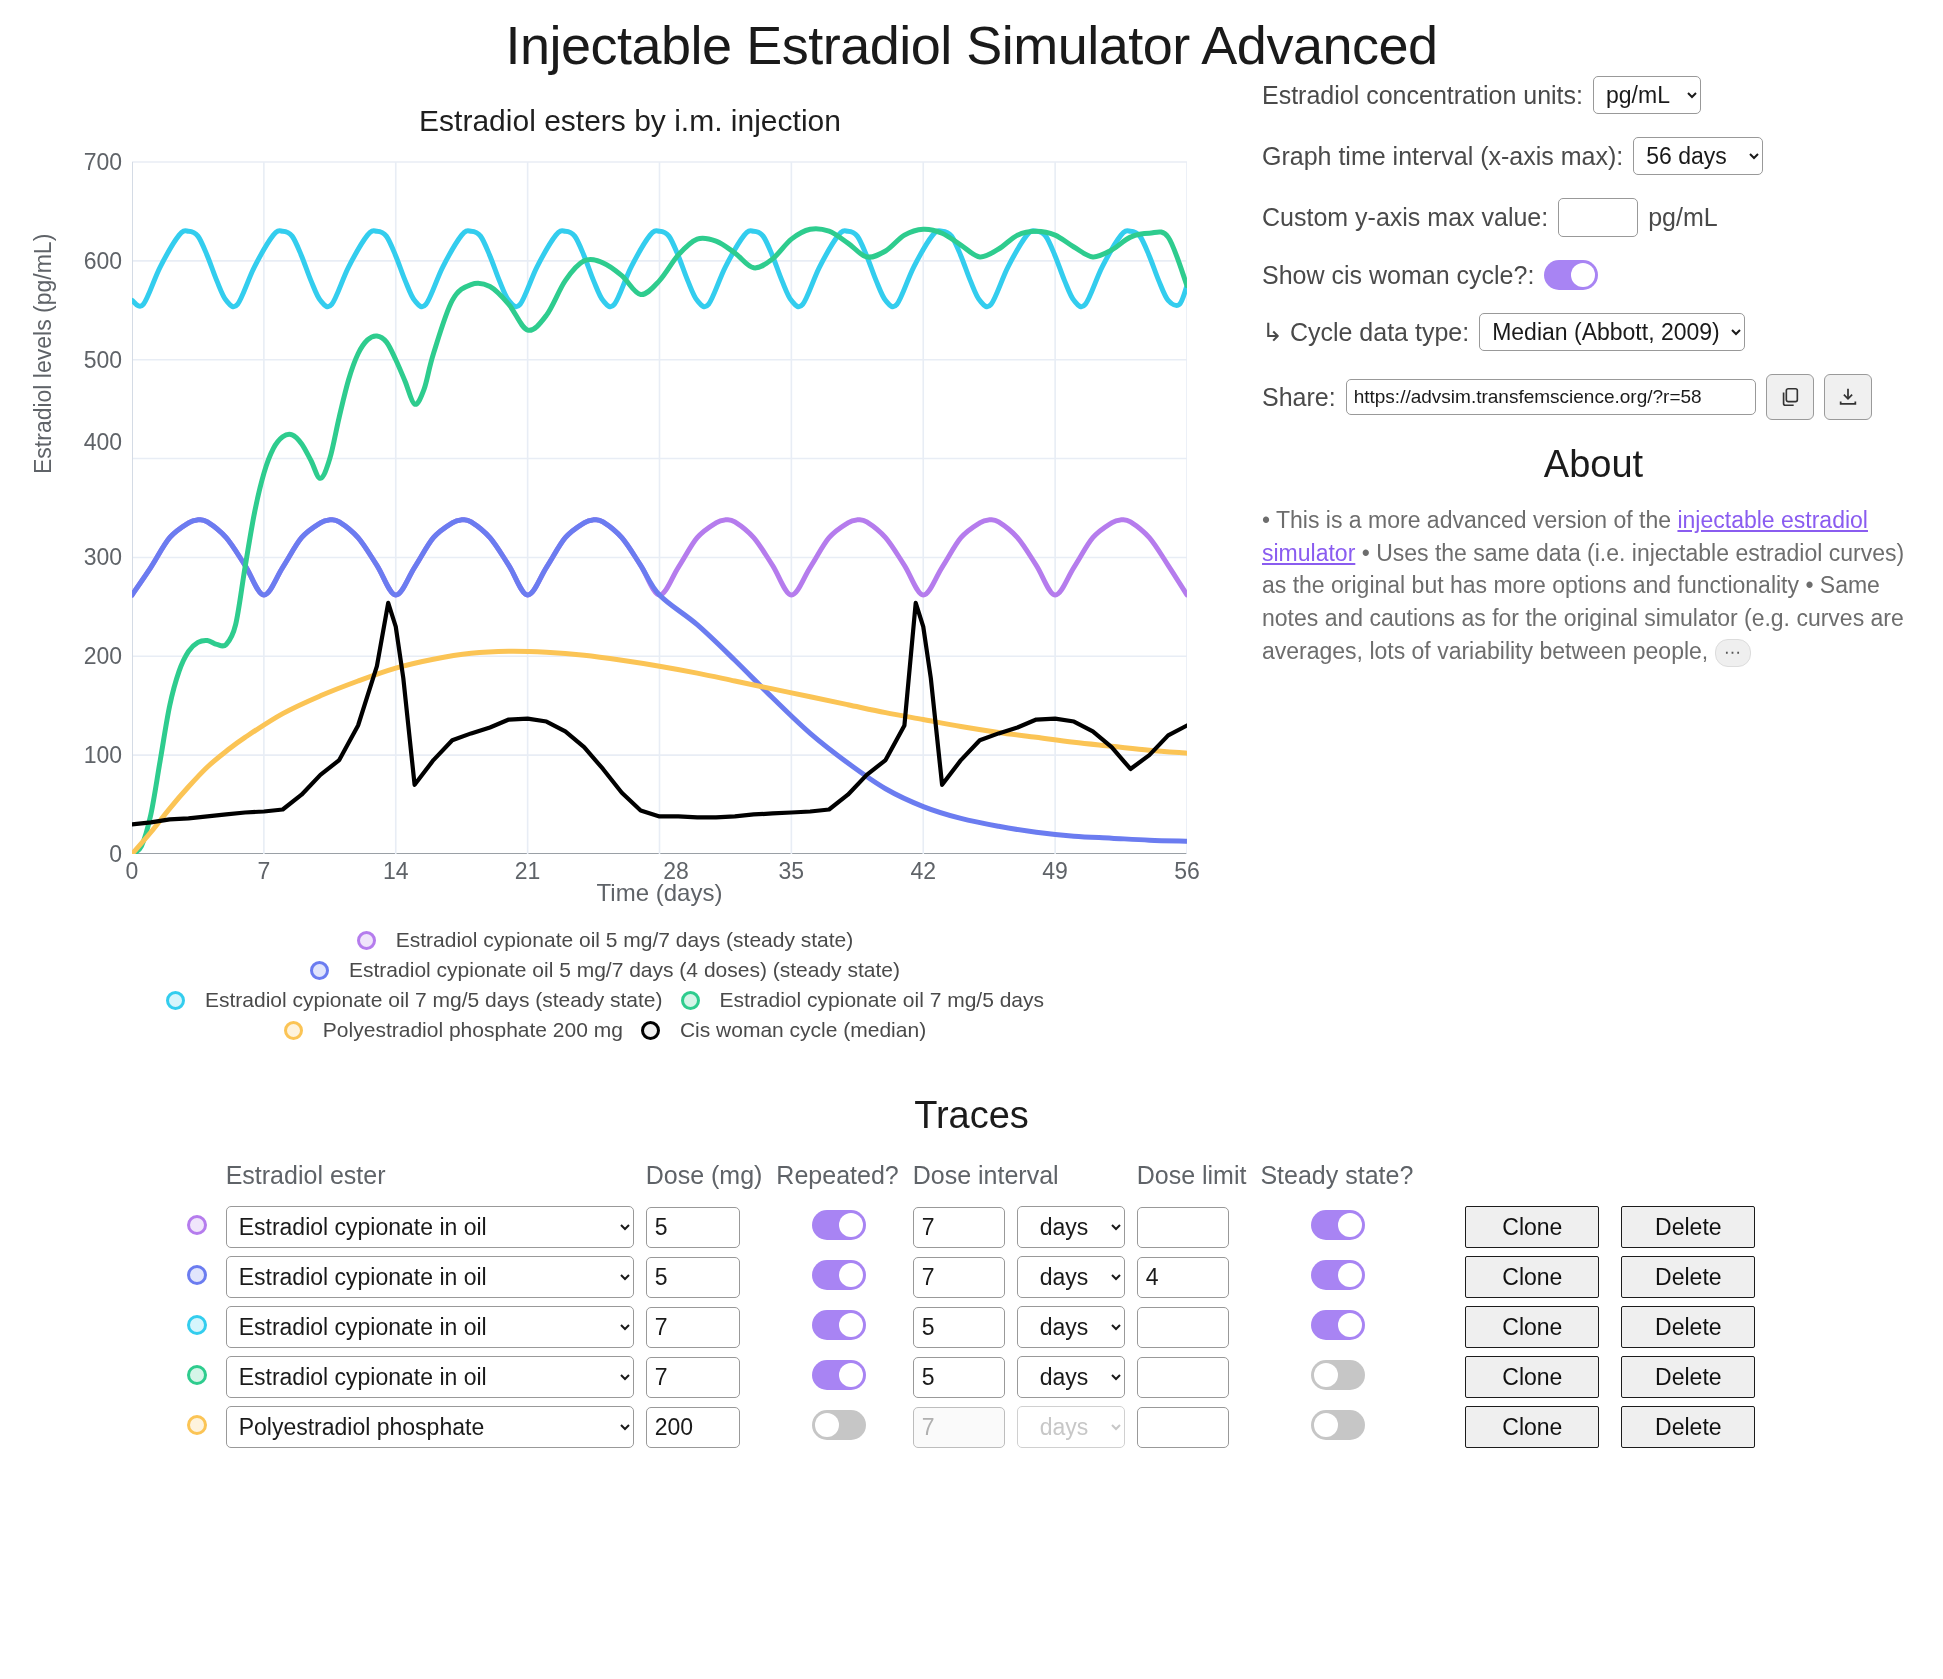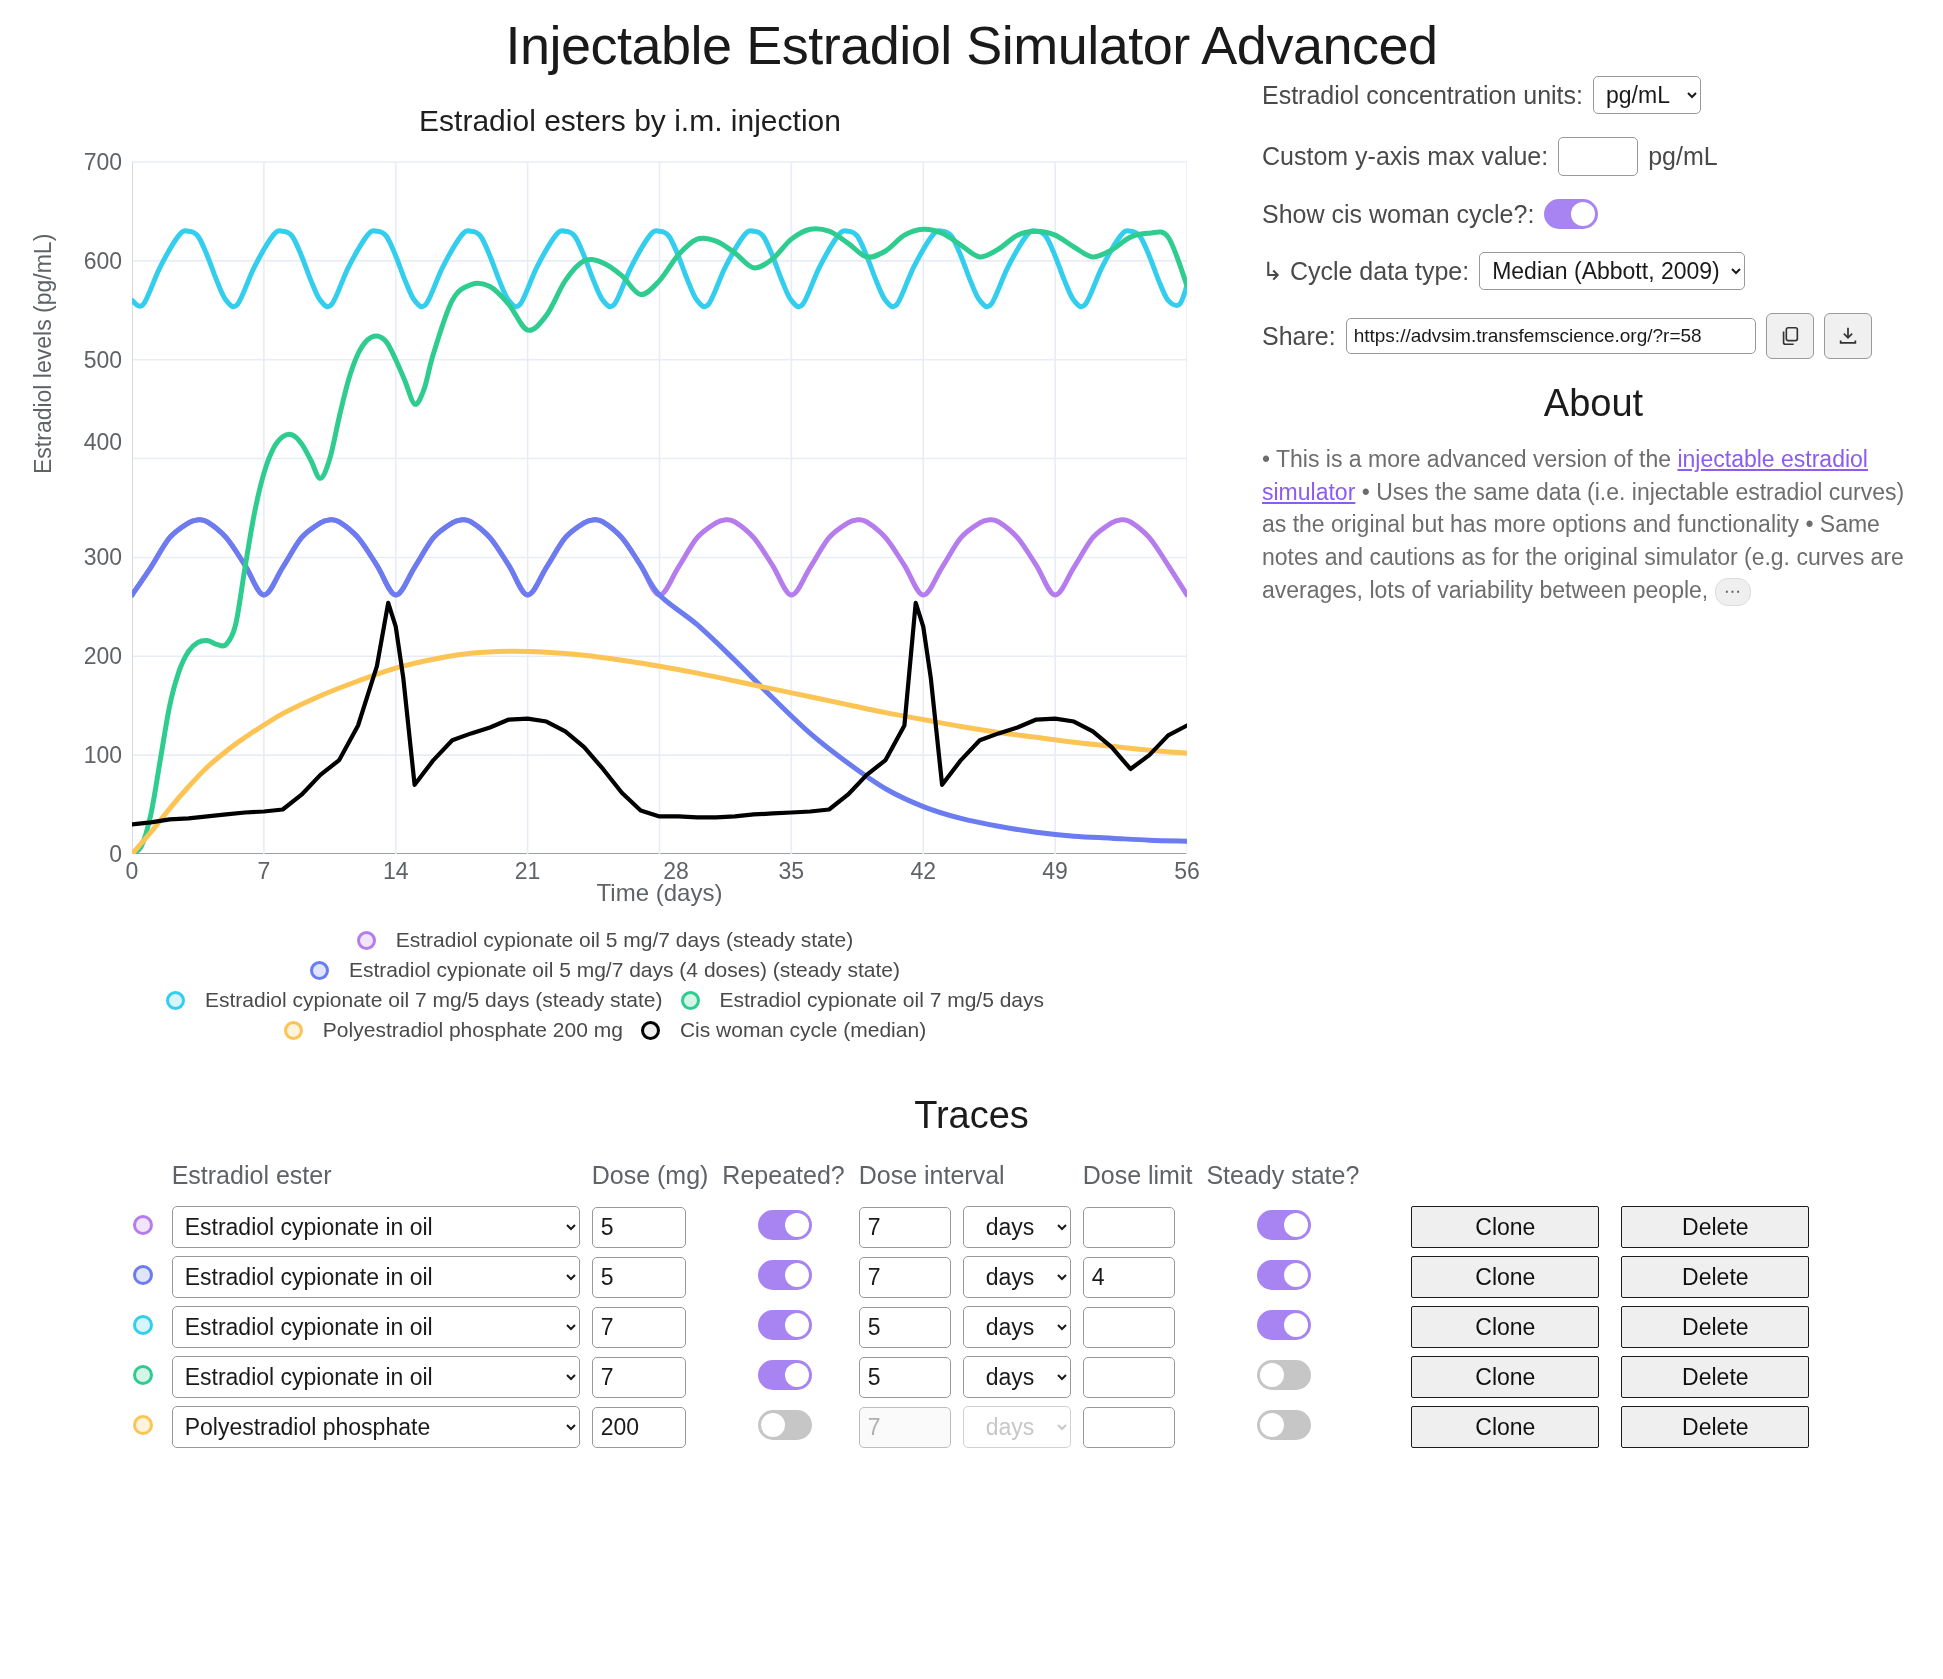--- a/index.html
+++ b/index.html
@@ -123,21 +123,21 @@
   input.dose{width:76px;font-size:23px;padding:6px 8px;border:1px solid #999;
     border-radius:5px;font-family:"Liberation Sans", sans-serif;color:#1a1a1a;}
   input.interval{width:74px;font-size:23px;padding:6px 8px;border:1px solid #999;
     border-radius:5px;font-family:"Liberation Sans", sans-serif;color:#1a1a1a;}
   select.unit{width:108px;font-size:23px;padding:6px 18px;border:1px solid #999;
     border-radius:5px;background:#fff;font-family:"Liberation Sans", sans-serif;color:#1a1a1a;}
   input.limit{width:74px;font-size:23px;padding:6px 8px;border:1px solid #999;
     border-radius:5px;font-family:"Liberation Sans", sans-serif;color:#1a1a1a;}
   input.dis,select.dis{color:#b0b0b0;border-color:#bdbdbd;}
   .btn{
-    width:188px;height:42px;background:#efefef;border:1px solid #1c1c1c;
+    width:134px;height:42px;background:#efefef;border:1px solid #1c1c1c;
     font-family:"Liberation Sans", sans-serif;font-size:23px;color:#111;
     cursor:pointer;border-radius:2px;
   }
   .addrow-wrap{text-align:center;margin-top:26px;}
   .btn-add{
     width:248px;height:48px;background:#efefef;border:1px solid #1c1c1c;
     font-family:"Liberation Sans", sans-serif;font-size:24px;color:#111;
     cursor:pointer;border-radius:2px;
   }
   .center-cell{text-align:center;}
@@ -244,20 +244,24 @@
   </div>
 
   <div class="right-col">
 
 
     <div class="opt-row">
       <span>Estradiol concentration units:</span>
       <select class="ctl" id="sel-units"><option>pg/mL</option><option>pmol/L</option></select>
     </div>
 
+    <div class="opt-row">
+      <span>Graph time interval (x-axis max):</span>
+      <select class="ctl" id="sel-interval"><option>7 days</option><option>14 days</option><option>28 days</option><option selected="">56 days</option><option>112 days</option></select>
+    </div>
 
     <div class="opt-row">
       <span>Custom y-axis max value:</span>
       <input class="txt" type="text" id="inp-ymax" value="" style="">
       <span>pg/mL</span>
     </div>
 
     <div class="opt-row">
       <span>Show cis woman cycle?:</span>
       <span class="toggle"></span>

